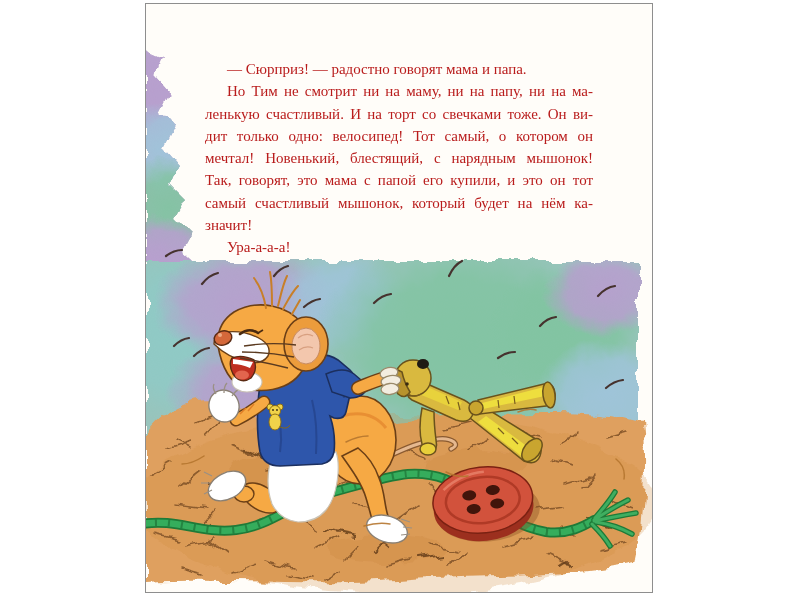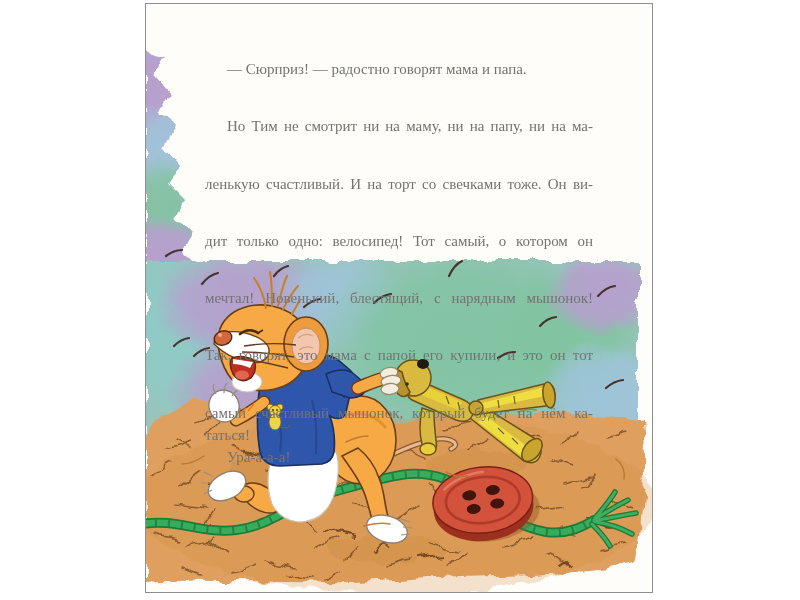--- a/index.html
+++ b/index.html
@@ -2,23 +2,23 @@
 <html><head>
 <meta charset="utf-8">
 <style>
   html,body{margin:0;padding:0;background:#ffffff;}
   .canvas{position:relative;width:800px;height:600px;background:#ffffff;overflow:hidden;
           font-family:"Liberation Serif","DejaVu Serif",serif;}
   .page{position:absolute;left:145px;top:3px;width:508px;height:590px;
         box-sizing:border-box;border:1px solid #8e8e8e;background:#fffdf9;}
   .illu{position:absolute;left:0;top:0;width:506px;height:588px;}
   .textblock{position:absolute;left:59px;top:54px;width:388px;
-             font-size:15px;line-height:22.3px;color:#737373;}
+             font-size:15px;line-height:22.3px;color:#b91c1c;}
   .line{min-height:22.3px;}
-  .fill{text-align:justify;text-align-last:justify;margin-top:35px;-moz-text-align-last:justify;}
+  .fill{text-align:justify;text-align-last:justify;-moz-text-align-last:justify;}
   .ind{text-indent:22px;}
 </style>
 </head>
 <body>
 
 <div class="canvas">
   <div class="page">
 
     <svg class="illu" viewBox="0 0 506 588">
       <defs>
@@ -211,18 +211,18 @@
     </svg>
 
     <div class="textblock">
       <div class="line ind">— Сюрприз! — радостно говорят мама и папа.</div>
       <div class="line ind fill">Но Тим не смотрит ни на маму, ни на папу, ни на ма-</div>
       <div class="line fill">ленькую счастливый. И на торт со свечками тоже. Он ви-</div>
       <div class="line fill">дит только одно: велосипед! Тот самый, о котором он</div>
       <div class="line fill">мечтал! Новенький, блестящий, с нарядным мышонок!</div>
       <div class="line fill">Так, говорят, это мама с папой его купили, и это он тот</div>
       <div class="line fill">самый счастливый мышонок, который будет на нём ка-</div>
-      <div class="line">таться!</div>
+      <div class="line">значит!</div>
       <div class="line ind">Ура-а-а-а!</div>
     </div>
 
   </div>
 </div>
 
 </body></html>

